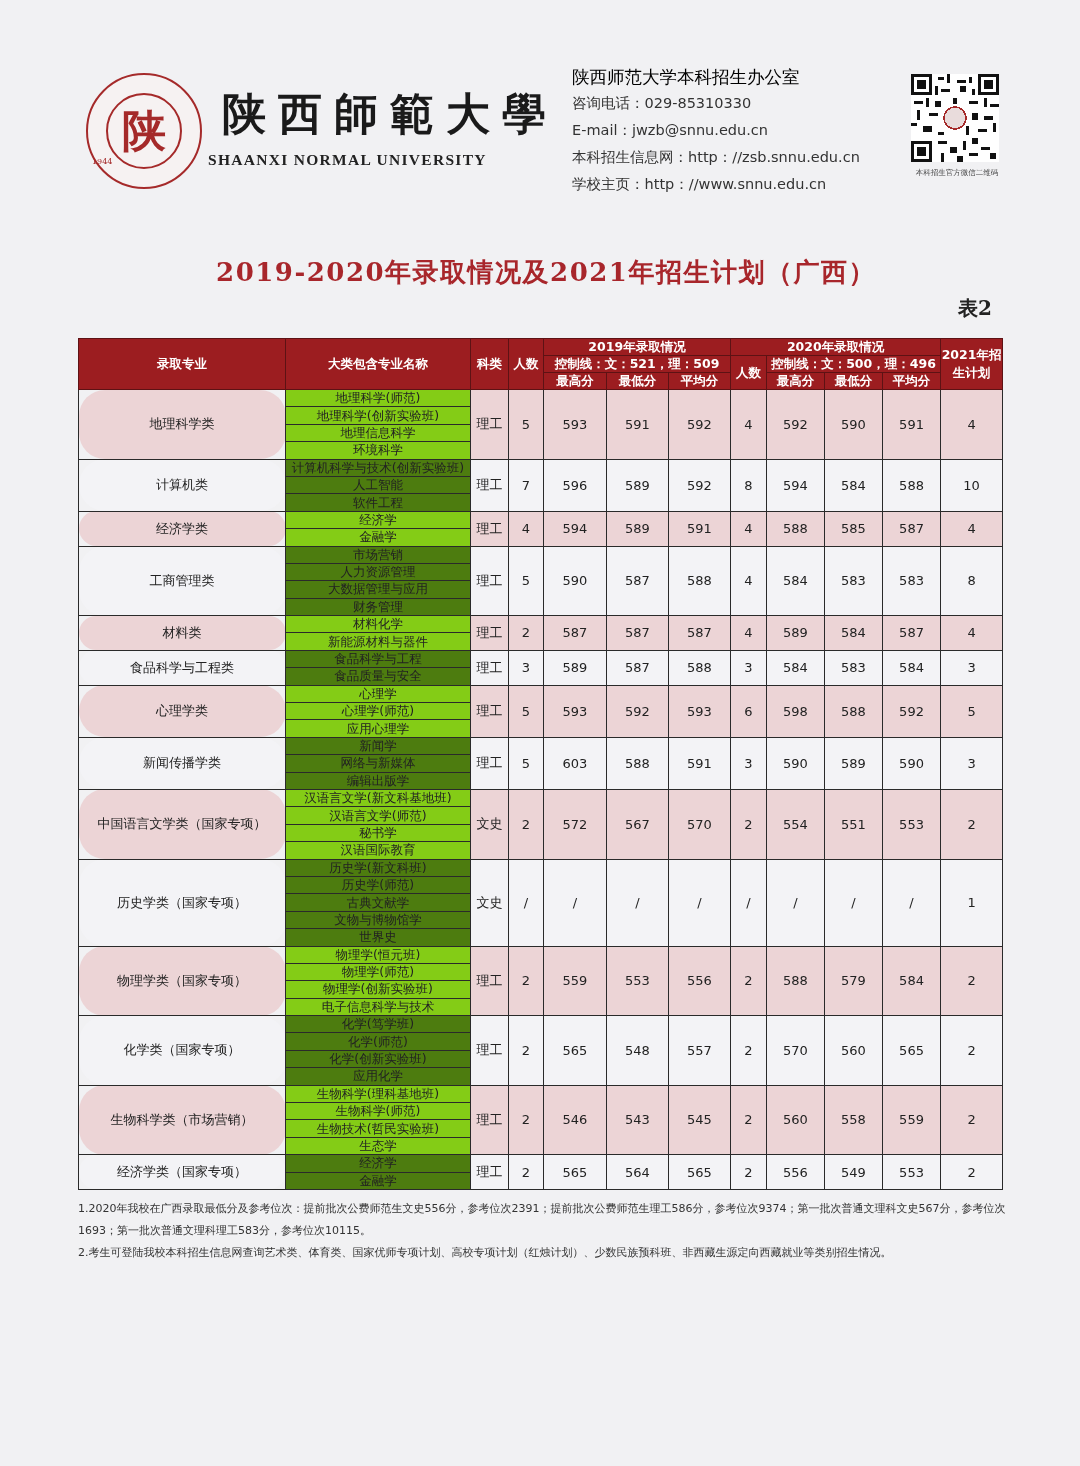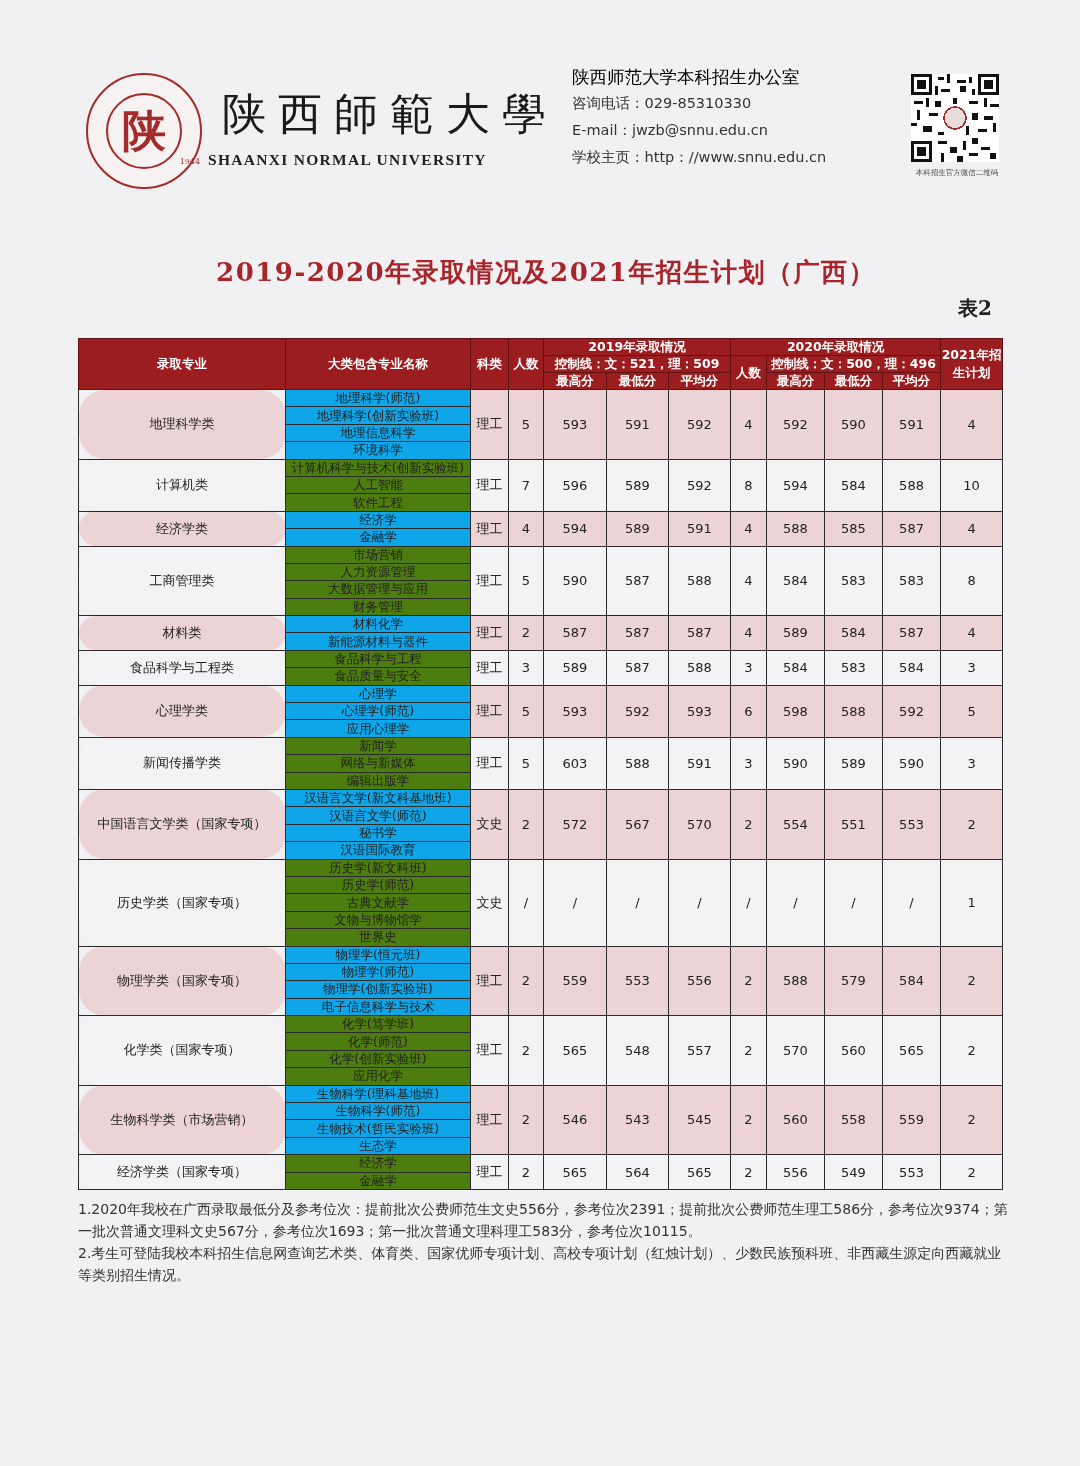--- a/index.html
+++ b/index.html
@@ -5,23 +5,23 @@
   * { box-sizing: border-box; margin: 0; padding: 0; }
   html, body { width: 1080px; height: 1466px; background: #f1f1f3; overflow: hidden; }
   body { font-family: "DejaVu Sans", "Liberation Sans", sans-serif; color: #222; position: relative; }
 
   
   .logo-seal { position: absolute; left: 86px; top: 73px; width: 116px; height: 116px; border-radius: 50%;
     border: 2px solid #a52a2a; background: #f6f2f2; }
   .logo-seal .inner { position: absolute; left: 18px; top: 18px; width: 76px; height: 76px; border-radius: 50%;
     border: 2px solid #a52a2a; display:flex; align-items:center; justify-content:center; }
   .logo-seal .glyph { font-family: "DejaVu Serif", serif; font-size: 44px; color: #a52a2a; font-weight: bold; line-height: 1; }
-  .logo-seal .year { position: absolute; left: 12px; right: 0; top: 82px; text-align: right; font-size: 8px; color: #a52a2a; font-family: "DejaVu Serif", serif; }
-
-  .uni-cn { position: absolute; left: 222px; top: 92px; font-family: "DejaVu Serif", serif; font-size: 44px; letter-spacing: 12px; color: #1a1a1a; font-weight: normal; line-height: 1; }
+  .logo-seal .year { position: absolute; left: 4px; right: 0; top: 82px; text-align: left; font-size: 8px; color: #a52a2a; font-family: "DejaVu Serif", serif; }
+
+  .uni-cn { position: absolute; left: 222px; top: 92px; font-family: "DejaVu Serif", serif; font-size: 44px; letter-spacing: 12px; color: #1a1a1a; font-weight: bold; line-height: 1; }
   .uni-en { position: absolute; left: 208px; top: 151px; font-family: "Liberation Serif", serif; font-weight: bold; font-size: 15.5px; letter-spacing: 1.3px; color: #222; }
 
   .contact { position: absolute; left: 572px; top: 64px; }
   .contact .office { font-size: 17.5px; color: #000000; line-height: 26px; }
   .contact .line { font-size: 14.5px; color: #333; line-height: 27px; }
 
   .qr { position: absolute; left: 911px; top: 74px; width: 88px; height: 88px; background: #fff; }
   .qr svg { width: 88px; height: 88px; display: block; }
   .qr-caption { position: absolute; left: 902px; top: 168px; width: 110px; text-align: center; font-size: 7.5px; color: #444; }
 
@@ -31,42 +31,43 @@
 
   
   .tbl { position: absolute; left: 78px; top: 338px; width: 924px; }
   table { border-collapse: collapse; width: 924px; table-layout: fixed; }
   td, th { border: 1px solid #2a2a2a; text-align: center; vertical-align: middle; font-size: 13px; padding: 0; overflow: hidden; white-space: nowrap; }
   th { background: #9c1d20; color: #fff; font-weight: bold; font-size: 12.5px; border-color: #5e1214; }
   tr.hdr1 th, tr.hdr2 th, tr.hdr3 th { height: 17px; line-height: 16px; }
   .pink td.cell { background: #ecd4d6; }
   .white td.cell { background: #f3f3f6; }
   td.sub { height: 17.4px; font-size: 12.5px; line-height: 16px; }
-  .pink td.sub { background: #0ea5e9; }
+  .pink td.sub { background: #84cc16; }
   .white td.sub { background: #4d7c0f; }
   td.cat { font-size: 13px; border-radius: 26px; }
 
-  .notes { position: absolute; left: 78px; top: 1198px; width: 930px; font-size: 14px; color: #333; line-height: 22px; }
+  .notes { position: absolute; left: 78px; top: 1198px; width: 930px; font-size: 11px; color: #333; line-height: 22px; }
 </style>
 </head>
 <body>
 
 <div class="logo-seal">
   <div class="inner">
     <span class="glyph">陕</span>
   </div>
   <span class="year">1944</span>
 </div>
 <div class="uni-cn">陕西師範大學</div>
 <div class="uni-en">SHAANXI NORMAL UNIVERSITY</div>
 
 <div class="contact">
   <div class="office">陕西师范大学本科招生办公室</div>
   <div class="line">咨询电话：029-85310330</div>
   <div class="line">E-mail：jwzb@snnu.edu.cn</div>
+  <div class="line">本科招生信息网：http：//zsb.snnu.edu.cn</div>
   <div class="line">学校主页：http：//www.snnu.edu.cn</div>
 </div>
 
 <div class="qr">
   <svg viewBox="0 0 29 29" shape-rendering="crispEdges">
     <rect width="29" height="29" fill="#fff"></rect>
     <g fill="#111">
       <rect x="0" y="0" width="7" height="7"></rect>
         <rect x="1" y="1" width="5" height="5" fill="#fff"></rect>
         <rect x="2" y="2" width="3" height="3"></rect>

